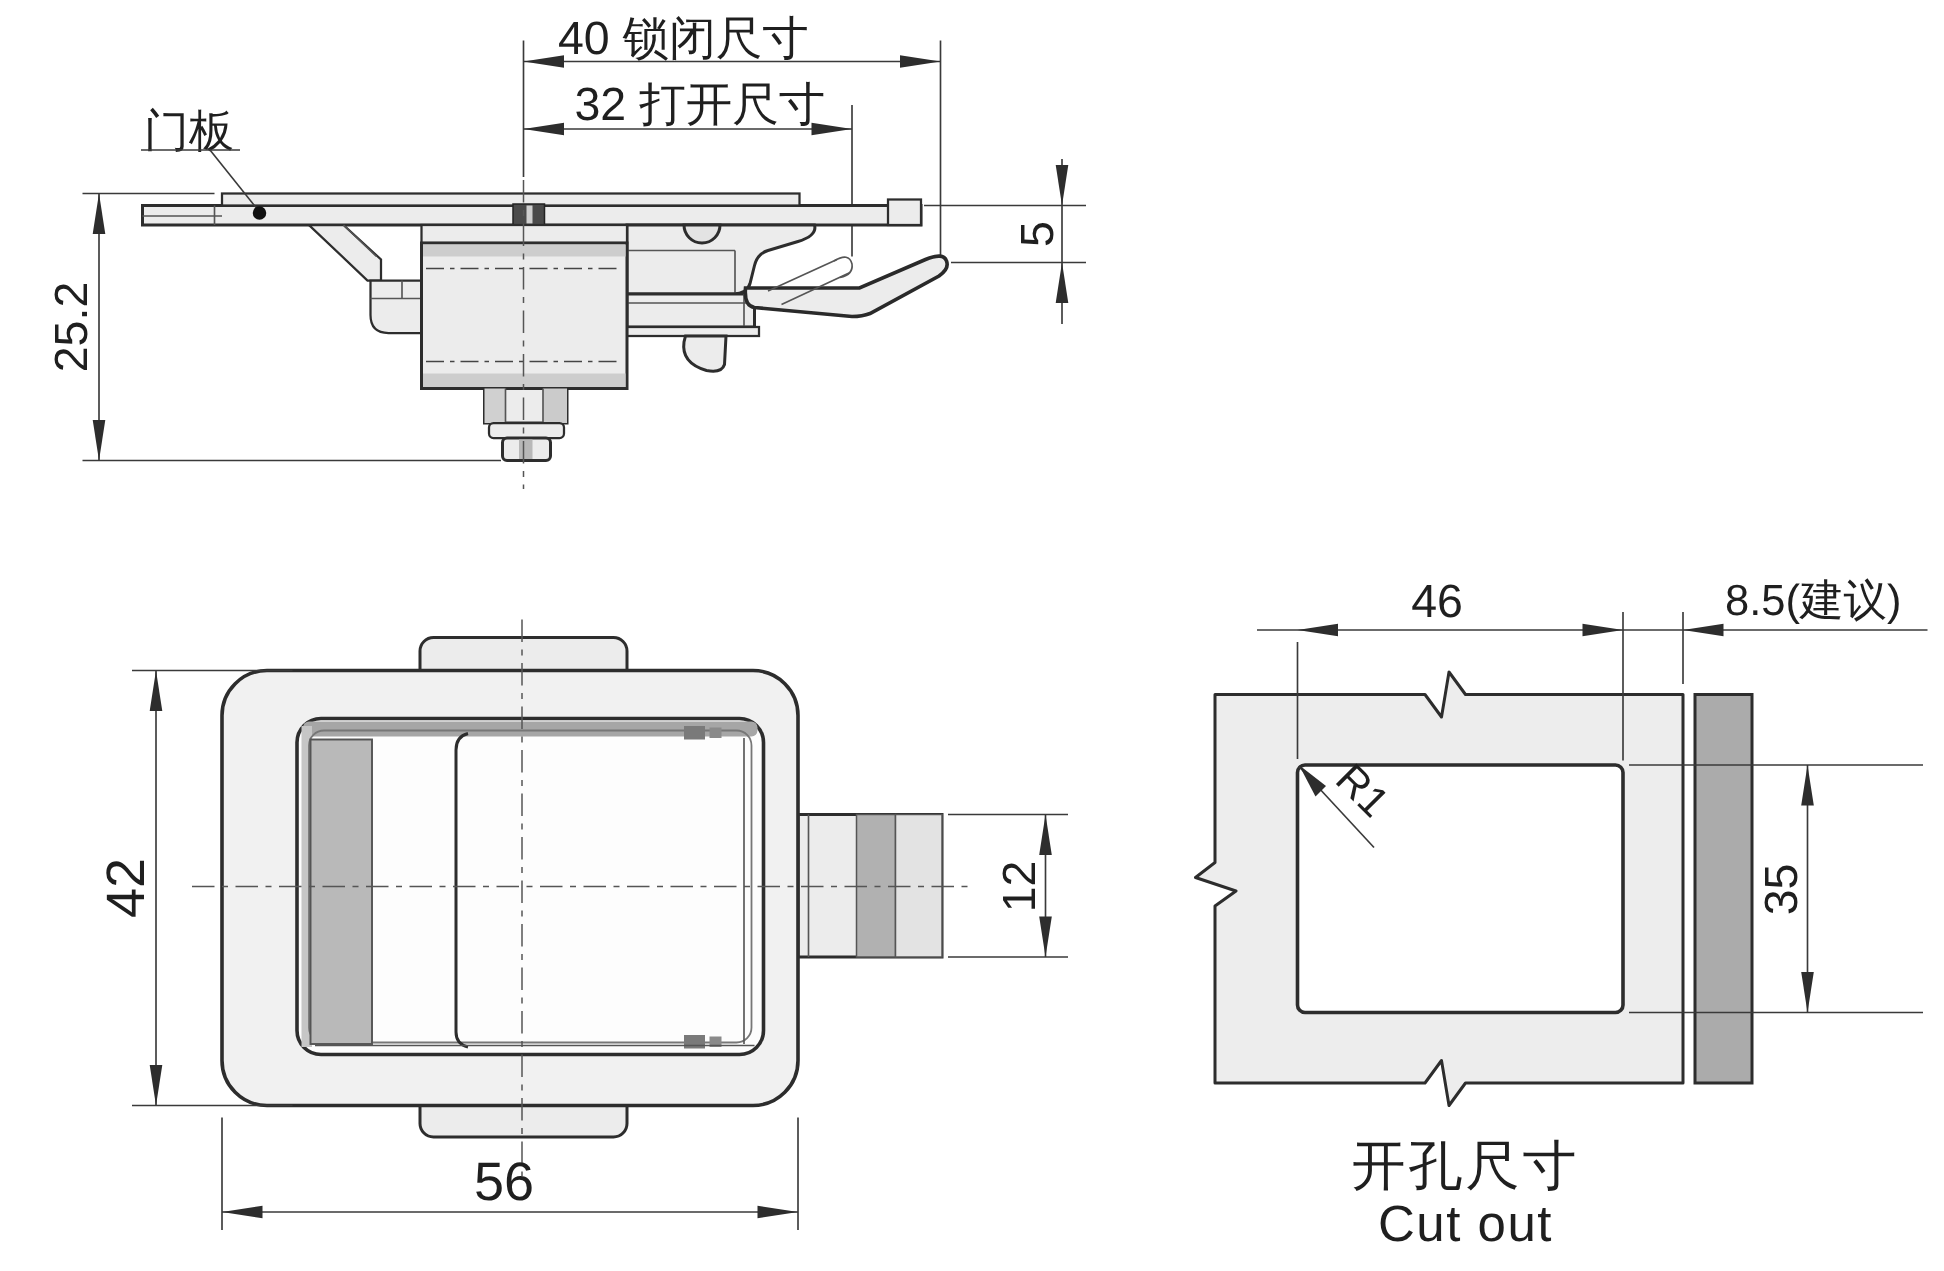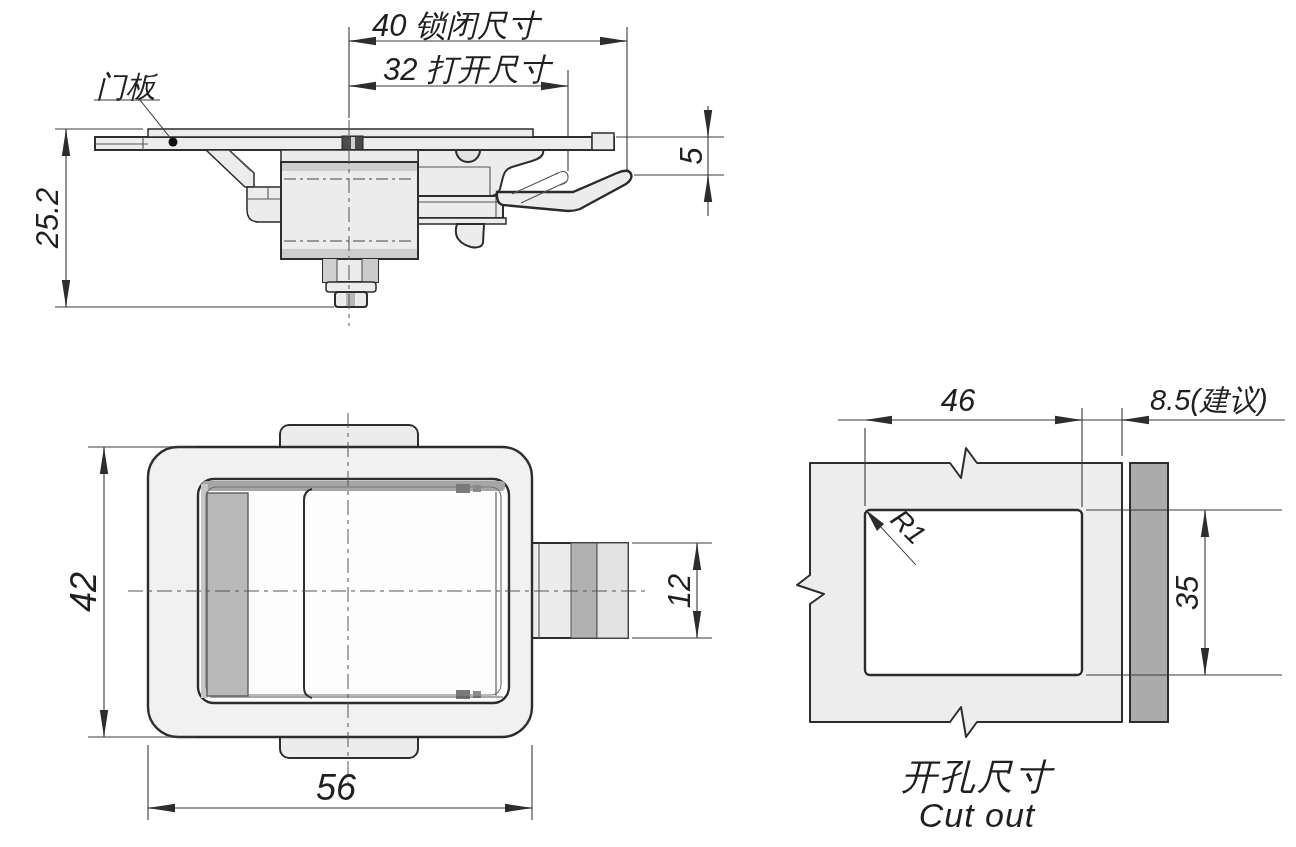--- a/index.html
+++ b/index.html
@@ -1,16 +1,16 @@
 <!DOCTYPE html>
 <html><head>
 <meta charset="utf-8">
 <style>
   html,body{margin:0;padding:0;background:#fff;}
-  .stage{position:relative;width:1296px;height:845px;background:#ffffff;overflow:hidden;font-style:italic;}
+  .stage{position:relative;width:1296px;height:845px;background:#ffffff;overflow:hidden;}
   svg{display:block;}
   svg text{font-family:"Liberation Sans","DejaVu Sans",sans-serif;fill:#1f1f1f;}
   .dimtext{font-size:31px;}
   .dimtext-lg{font-size:36px;}
   .dimtext-sm{font-size:29px;}
   .captext{font-size:36px;letter-spacing:2px;}
   .captext-en{font-size:34px;letter-spacing:1px;}
   .outline-hv{fill:#f1f1f1;stroke:#2d2d2d;stroke-width:2.4;}
   .part{fill:#ececec;stroke:#2d2d2d;stroke-width:2;}
   .part-thin{fill:#ececec;stroke:#2d2d2d;stroke-width:1.5;}

